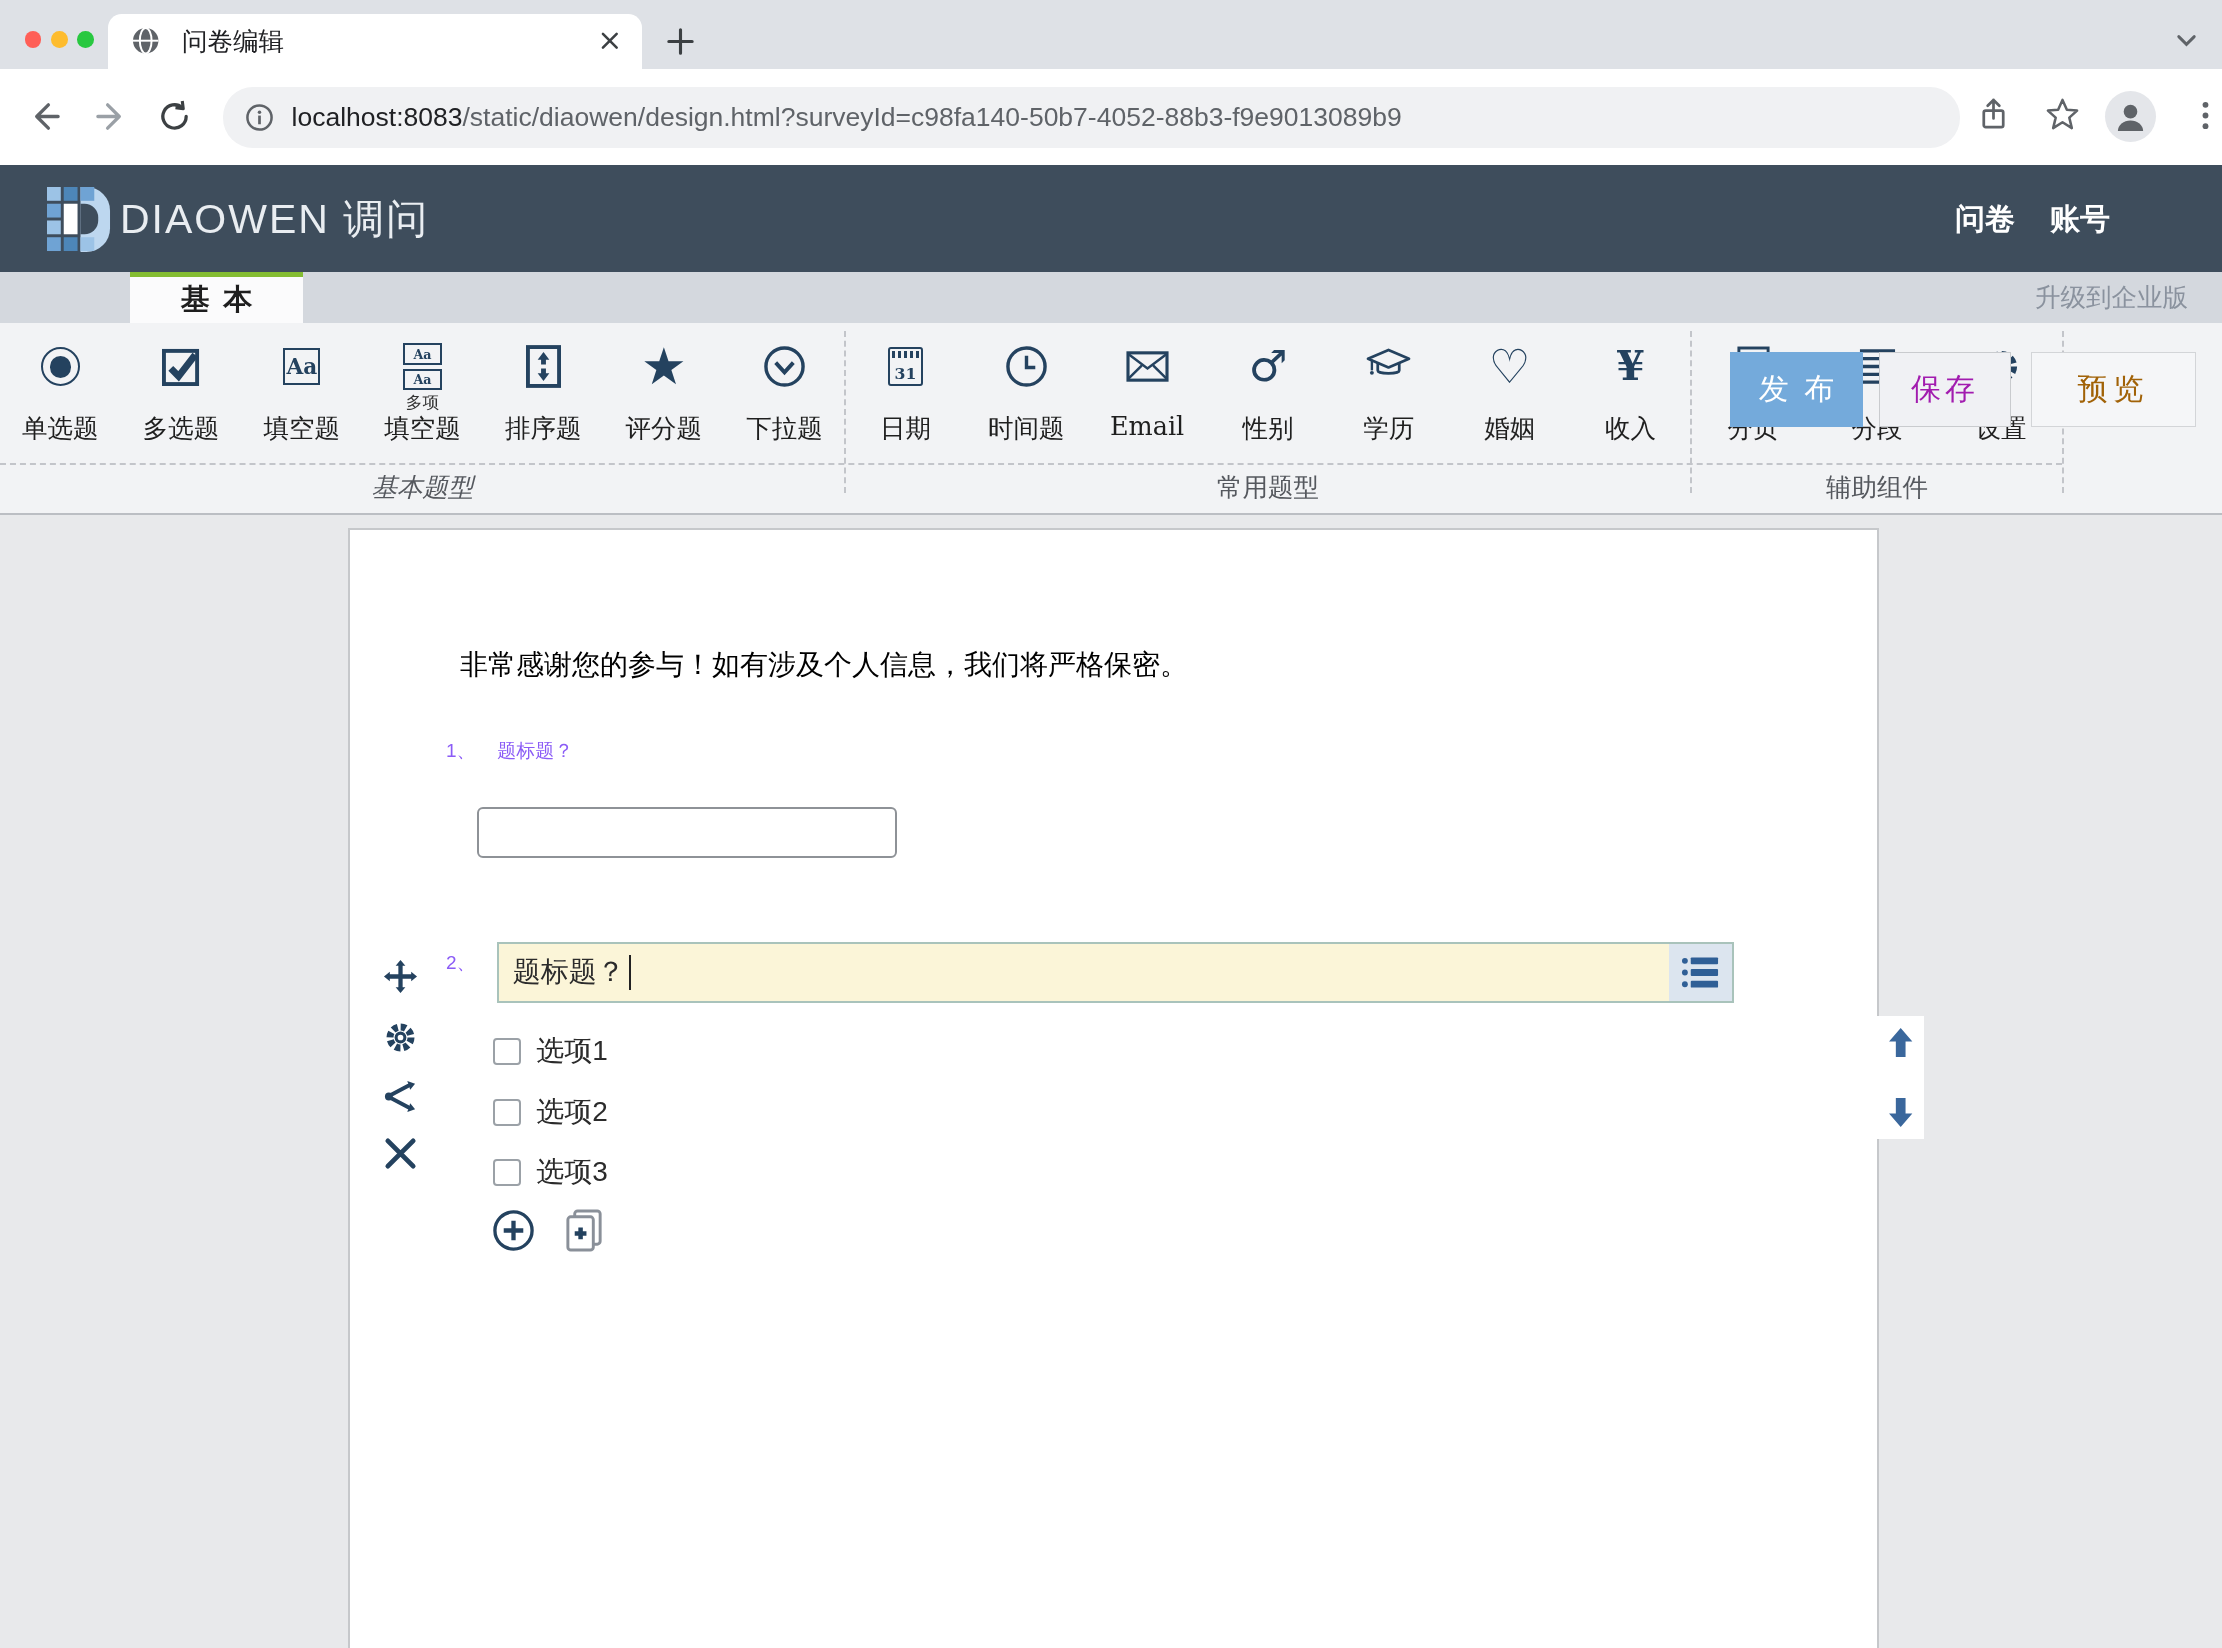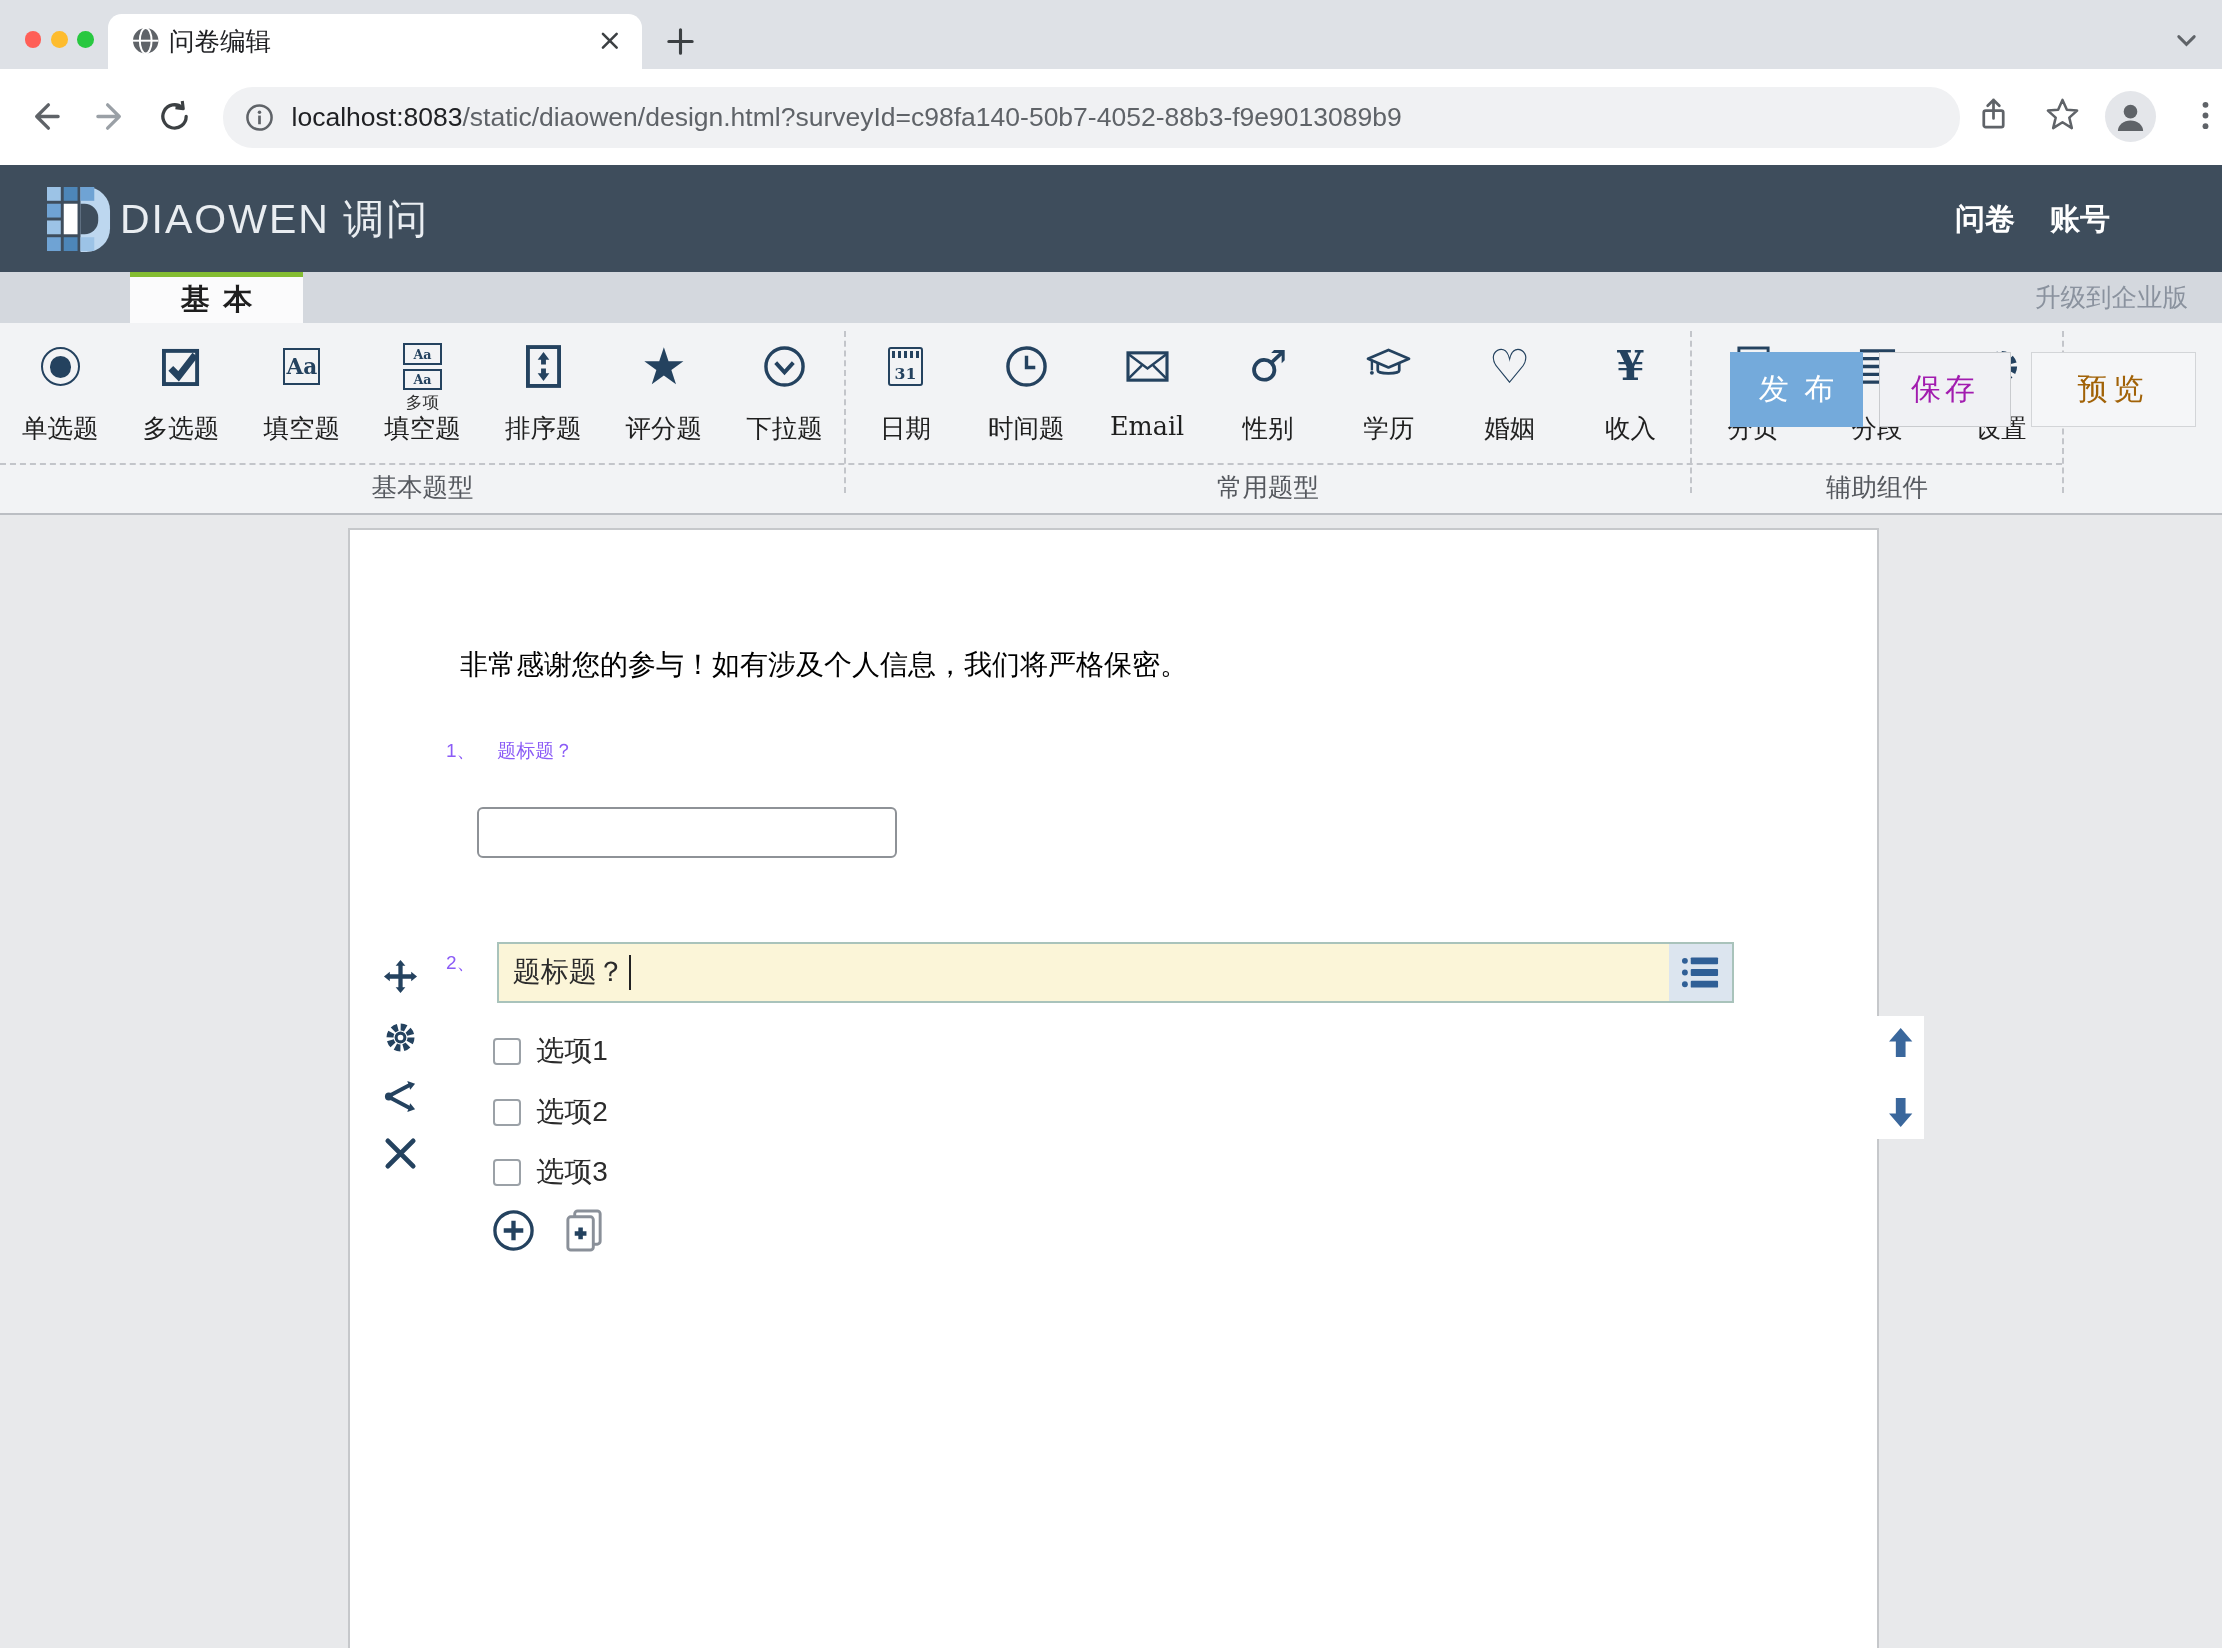--- a/index.html
+++ b/index.html
@@ -7,21 +7,21 @@
         font-family:"Liberation Sans","DejaVu Sans",sans-serif;background:#e8e9eb;}
   
   .tabbar{position:absolute;left:0;top:0;width:2223px;height:69px;background:#dee1e6;}
   .light{position:absolute;top:31px;width:16.7px;height:16.7px;border-radius:50%;}
   .l-close{left:24.5px;background:#ff5f57;}
   .l-min{left:51px;background:#febc2e;}
   .l-zoom{left:77px;background:#28c840;}
   .btab{position:absolute;left:108px;top:13.7px;width:534px;height:55px;background:#fff;
         border-radius:13.7px 13.7px 0 0;display:flex;align-items:center;}
   .btab .fav{margin-left:23.5px;width:27.4px;height:27.4px;}
-  .btab .ttl{margin-left:10px;font-size:25.5px;color:#202124;}
+  .btab .ttl{margin-left:23px;font-size:25.5px;color:#202124;}
   .btab .tclose{position:absolute;right:21.6px;top:16.7px;width:21.6px;height:21.6px;}
   .newtab{position:absolute;left:663px;top:23.5px;width:35px;height:35px;}
   .tchev{position:absolute;left:2172px;top:25.5px;width:29px;height:29px;}
   
   .addr{position:absolute;left:0;top:69px;width:2223px;height:96px;background:#ffffff;border-bottom:2px solid #dadce0;}
   .navic{position:absolute;top:30px;width:35px;height:35px;}
   .pill{position:absolute;left:223px;top:17.6px;width:1737px;height:61px;background:#f0f1f3;border-radius:30px;
         display:flex;align-items:center;}
   .pill .info{margin-left:21.6px;width:29px;height:29px;flex:0 0 auto;}
   .url{margin-left:18px;font-size:26.5px;white-space:nowrap;}
@@ -52,21 +52,21 @@
   .sec1{left:845px;width:846px;}
   .sec2{left:1691px;width:372px;}
   .tool{display:flex;flex-direction:column;align-items:center;width:114px;cursor:pointer;}
   .tool .ico{height:76px;display:flex;align-items:center;justify-content:center;}
   .tool .lbl{margin-top:5.9px;font-size:25.5px;color:#1f1f1f;position:relative;
              font-family:"DejaVu Serif","Liberation Serif",serif;}
   .tool .sub{position:absolute;top:-19.6px;left:50%;transform:translateX(-50%);font-size:16.7px;color:#333;}
   .vsep{position:absolute;top:7.8px;height:162px;border-left:2px dashed #c3c5ca;}
   .hsep{position:absolute;left:0;top:140px;width:2062px;border-top:2px dashed #c3c5ca;}
   .cap{position:absolute;top:147px;font-size:25.5px;color:#55585e;text-align:center;}
-  .cap0{left:0;width:845px;}
+  .cap0{left:0;width:845px;font-style:italic;}
   .cap1{left:845px;width:846px;}
   .cap2{left:1691px;width:372px;}
   .rbtn{position:absolute;top:29px;height:75px;box-sizing:border-box;display:flex;align-items:center;
         justify-content:center;font-size:30px;z-index:3;cursor:pointer;}
   .b-pub{left:1730px;width:133px;background:#74aadb;color:#fff;letter-spacing:15.7px;text-indent:15.7px;}
   .b-save{left:1879px;width:132px;background:#f0f1f4;border:1px solid #c9cbce;color:#a21caf;letter-spacing:3.9px;}
   .b-prev{left:2031px;width:165px;background:#f5f6f8;border:1px solid #d3d5d8;color:#a16207;letter-spacing:5.9px;}
   
   .i-radio{width:35px;height:35px;border:2.9px solid #24425f;border-radius:50%;position:relative;}
   .i-radio::after{content:"";position:absolute;inset:6.9px;background:#24425f;border-radius:50%;}

